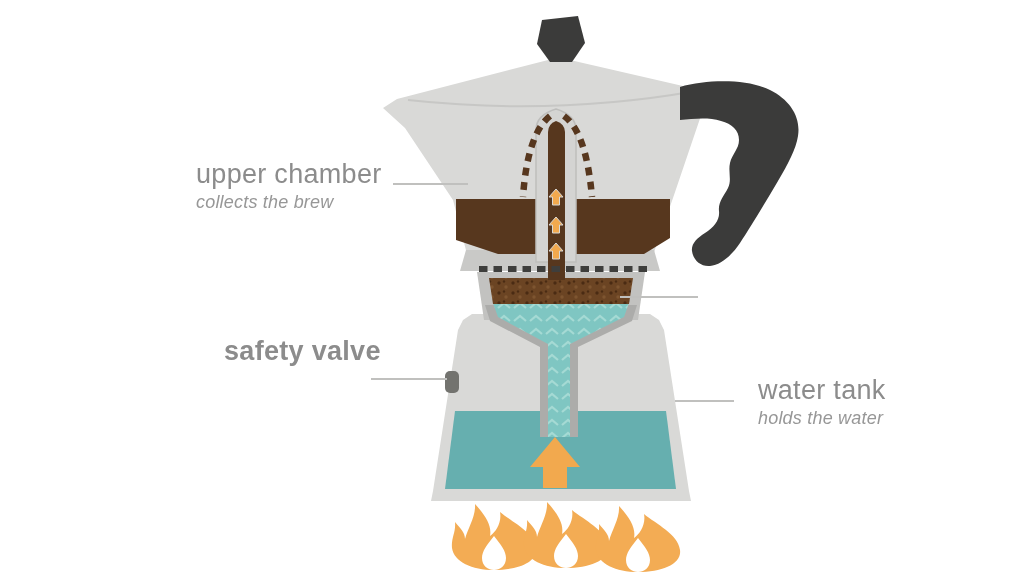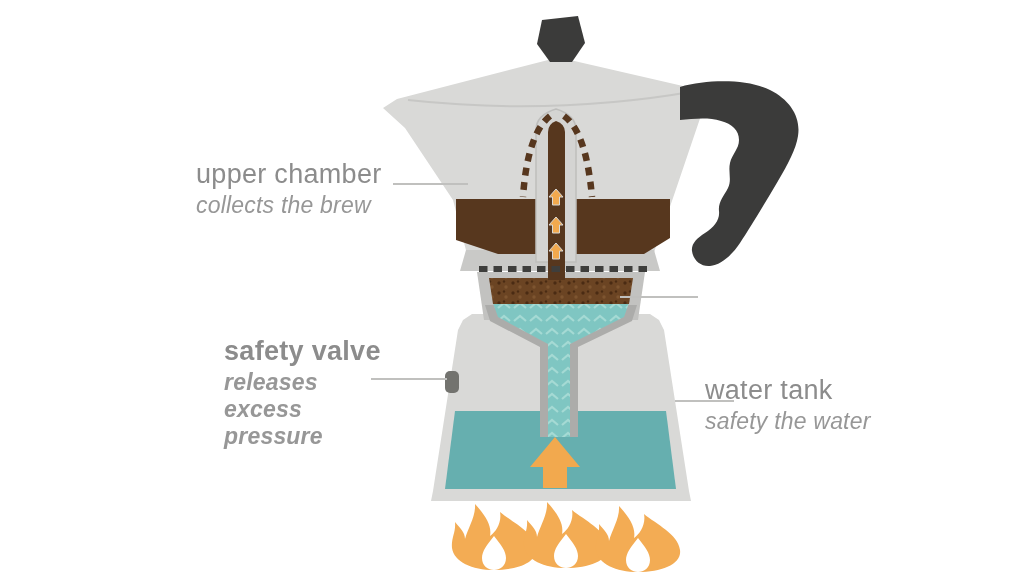--- a/index.html
+++ b/index.html
@@ -1,21 +1,21 @@
 <!DOCTYPE html>
 <html style="--pot_body: #D9D9D7; --pot_shadow: #ACACAA; --hardware_dark: #3B3B3A; --brew: #57371E; --grounds: #6B4423; --water: #66AFAF; --water_light: #7FC6C2; --flame: #F3AC54; --arrow: #F2A94E; --label_title: #8C8C8C; --label_subtitle: #979797; --leader_line: #C0C0BE;"><head>
 <meta charset="utf-8">
 <style>
   html,body{margin:0;padding:0;background:#ffffff;}
   .stage{position:relative;width:1024px;height:585px;overflow:hidden;background:#fff;
          font-family:"Liberation Sans", sans-serif;margin-left:48px;}
   svg{position:absolute;left:0;top:0;}
   .label{position:absolute;color:var(--label_title,#8c8c8c);}
   .label .t{font-size:27px;letter-spacing:.3px;white-space:nowrap;line-height:1.0;}
-  .label .sub{font-style:italic;color:var(--label_subtitle,#979797);font-size:23px;
+  .label .sub{font-style:italic;color:var(--label_subtitle,#979797);font-size:18px;
               line-height:1.18;margin-top:4px;letter-spacing:.2px;}
   .f-pot{fill:var(--pot_body,#D9D9D7);}
   .f-floor{fill:#C9C9C7;}
   .f-wall{fill:var(--pot_shadow,#ACACAA);}
   .f-basket{fill:#C2C2C0;}
   .f-dark{fill:var(--hardware_dark,#3B3B3A);}
   .f-brew{fill:var(--brew,#57371E);}
   .f-water{fill:var(--water,#66AFAF);}
   .f-flame{fill:var(--flame,#F3AC54);}
   .f-arrow{fill:var(--arrow,#F2A94E);}
@@ -106,21 +106,20 @@
   </svg>
 
   <div class="label" style="left:148px;top:161px;">
     <div class="t">upper chamber</div>
     <div class="sub">collects the brew</div>
   </div>
 
 
   <div class="label" style="left:176px;top:338px;width:158px;font-weight:bold;">
     <div class="t">safety valve</div>
-    <div class="sub">releases excess pressure</div>
   </div>
 
-  <div class="label" style="left:657px;top:377px;">
+  <div class="label" style="left:710px;top:377px;">
     <div class="t">water tank</div>
-    <div class="sub">safety the water</div>
+    <div class="sub">holds the water</div>
   </div>
 
 </div>
 
 </body></html>

